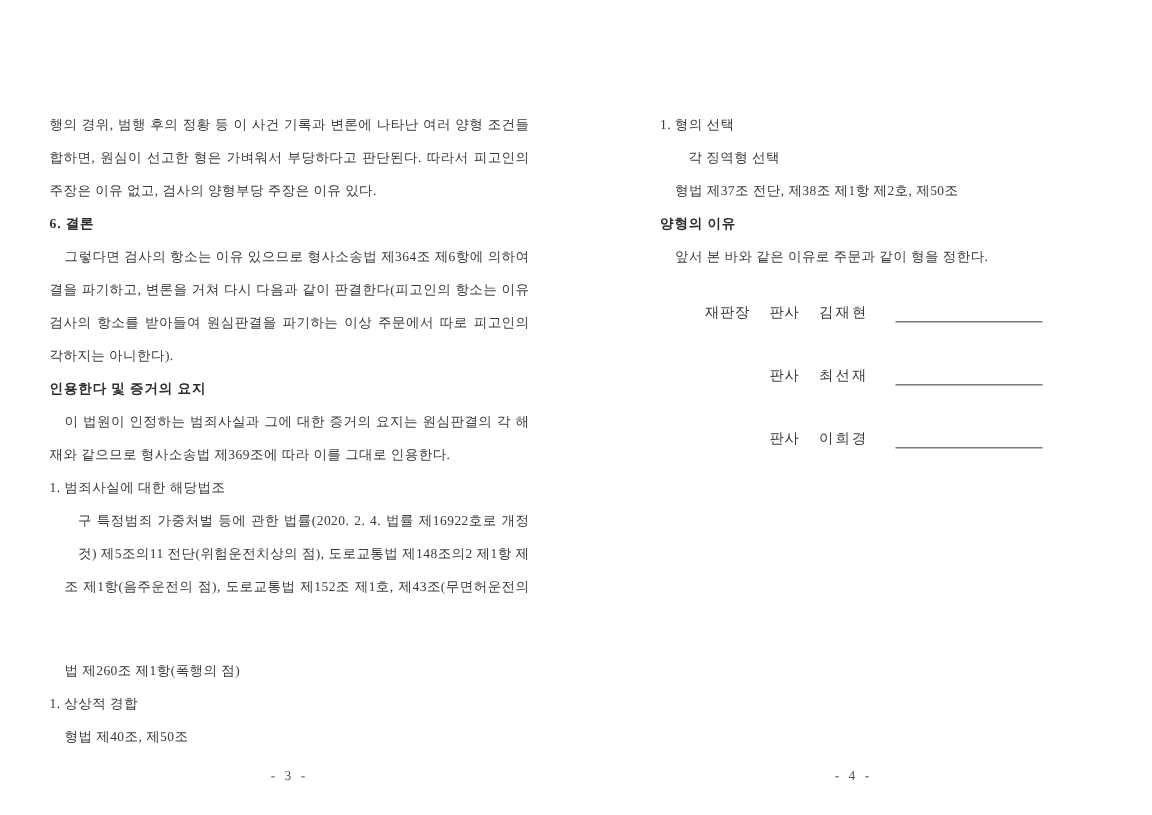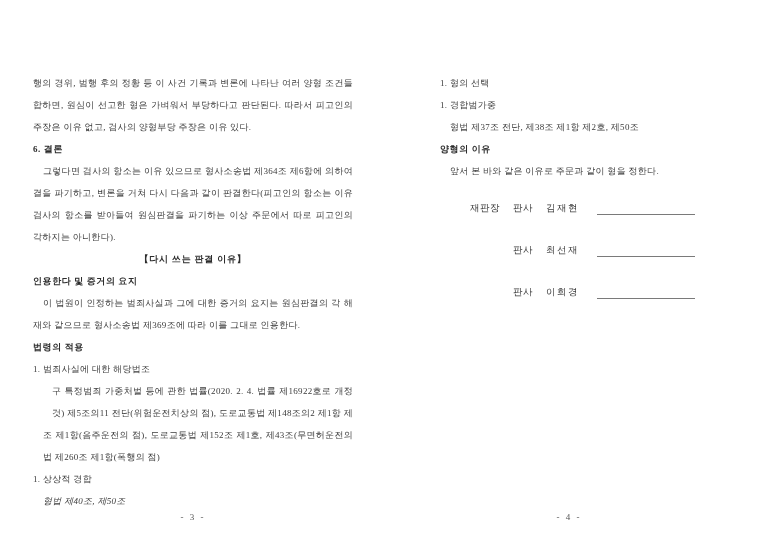--- a/index.html
+++ b/index.html
@@ -97,41 +97,39 @@
   <div class="page page--left">
     <div class="content">
         <div class="line l-justify">행의 경위, 범행 후의 정황 등 이 사건 기록과 변론에 나타난 여러 양형 조건들을 종</div>
         <div class="line l-justify">합하면, 원심이 선고한 형은 가벼워서 부당하다고 판단된다. 따라서 피고인의 양형부당</div>
         <div class="line">주장은 이유 없고, 검사의 양형부당 주장은 이유 있다.</div>
         <div class="line l-bold">6. 결론</div>
         <div class="line l-justify" style="padding-left: 10px;">그렇다면 검사의 항소는 이유 있으므로 형사소송법 제364조 제6항에 의하여 원심판</div>
         <div class="line l-justify">결을 파기하고, 변론을 거쳐 다시 다음과 같이 판결한다(피고인의 항소는 이유 없으나,</div>
         <div class="line l-justify">검사의 항소를 받아들여 원심판결을 파기하는 이상 주문에서 따로 피고인의 항소를 기</div>
         <div class="line">각하지는 아니한다).</div>
-        <div class="line l-center">【다시 쓰는 판결 이유】</div>
         <div class="line l-bold">인용한다 및 증거의 요지</div>
         <div class="line l-justify" style="padding-left: 10px;">이 법원이 인정하는 범죄사실과 그에 대한 증거의 요지는 원심판결의 각 해당란 기</div>
         <div class="line">재와 같으므로 형사소송법 제369조에 따라 이를 그대로 인용한다.</div>
-        <div class="line l-bold">법령의 적용</div>
         <div class="line">1. 범죄사실에 대한 해당법조</div>
         <div class="line l-justify" style="padding-left: 19px;">구 특정범죄 가중처벌 등에 관한 법률(2020. 2. 4. 법률 제16922호로 개정되기 전의</div>
         <div class="line l-justify" style="padding-left: 19px;">것) 제5조의11 전단(위험운전치상의 점), 도로교통법 제148조의2 제1항 제3호, 제44</div>
         <div class="line l-justify" style="padding-left: 10px;">조 제1항(음주운전의 점), 도로교통법 제152조 제1호, 제43조(무면허운전의 점), 형</div>
-        <div class="line" style="padding-left: 10px;">법 제260조 제1항(폭행의 점)</div>
+        <div class="line" style="padding-left: 10px; margin-top: 34px;">법 제260조 제1항(폭행의 점)</div>
         <div class="line">1. 상상적 경합</div>
-        <div class="line" style="padding-left: 10px; font-style: italic;">형법 제40조, 제50조</div>
+        <div class="line" style="padding-left: 10px;">형법 제40조, 제50조</div>
       </div>
     <div class="page-number">- 3 -</div>
   </div>
 
   <div class="page page--right">
     <div class="content">
       <div>
           <div class="line">1. 형의 선택</div>
-          <div class="line">1. 경합범가중</div>
+          <div class="line" style="padding-left: 19px;">각 징역형 선택</div>
           <div class="line" style="padding-left: 10px;">형법 제37조 전단, 제38조 제1항 제2호, 제50조</div>
           <div class="line l-bold">양형의 이유</div>
           <div class="line" style="padding-left: 10px;">앞서 본 바와 같은 이유로 주문과 같이 형을 정한다.</div>
         </div>
       <div class="signature-block">
           <div class="sig-row">
             <span class="sig-role">재판장</span>
             <span class="sig-title">판사</span>
             <span class="sig-name">김재현</span>
             <span class="sig-line"></span>

